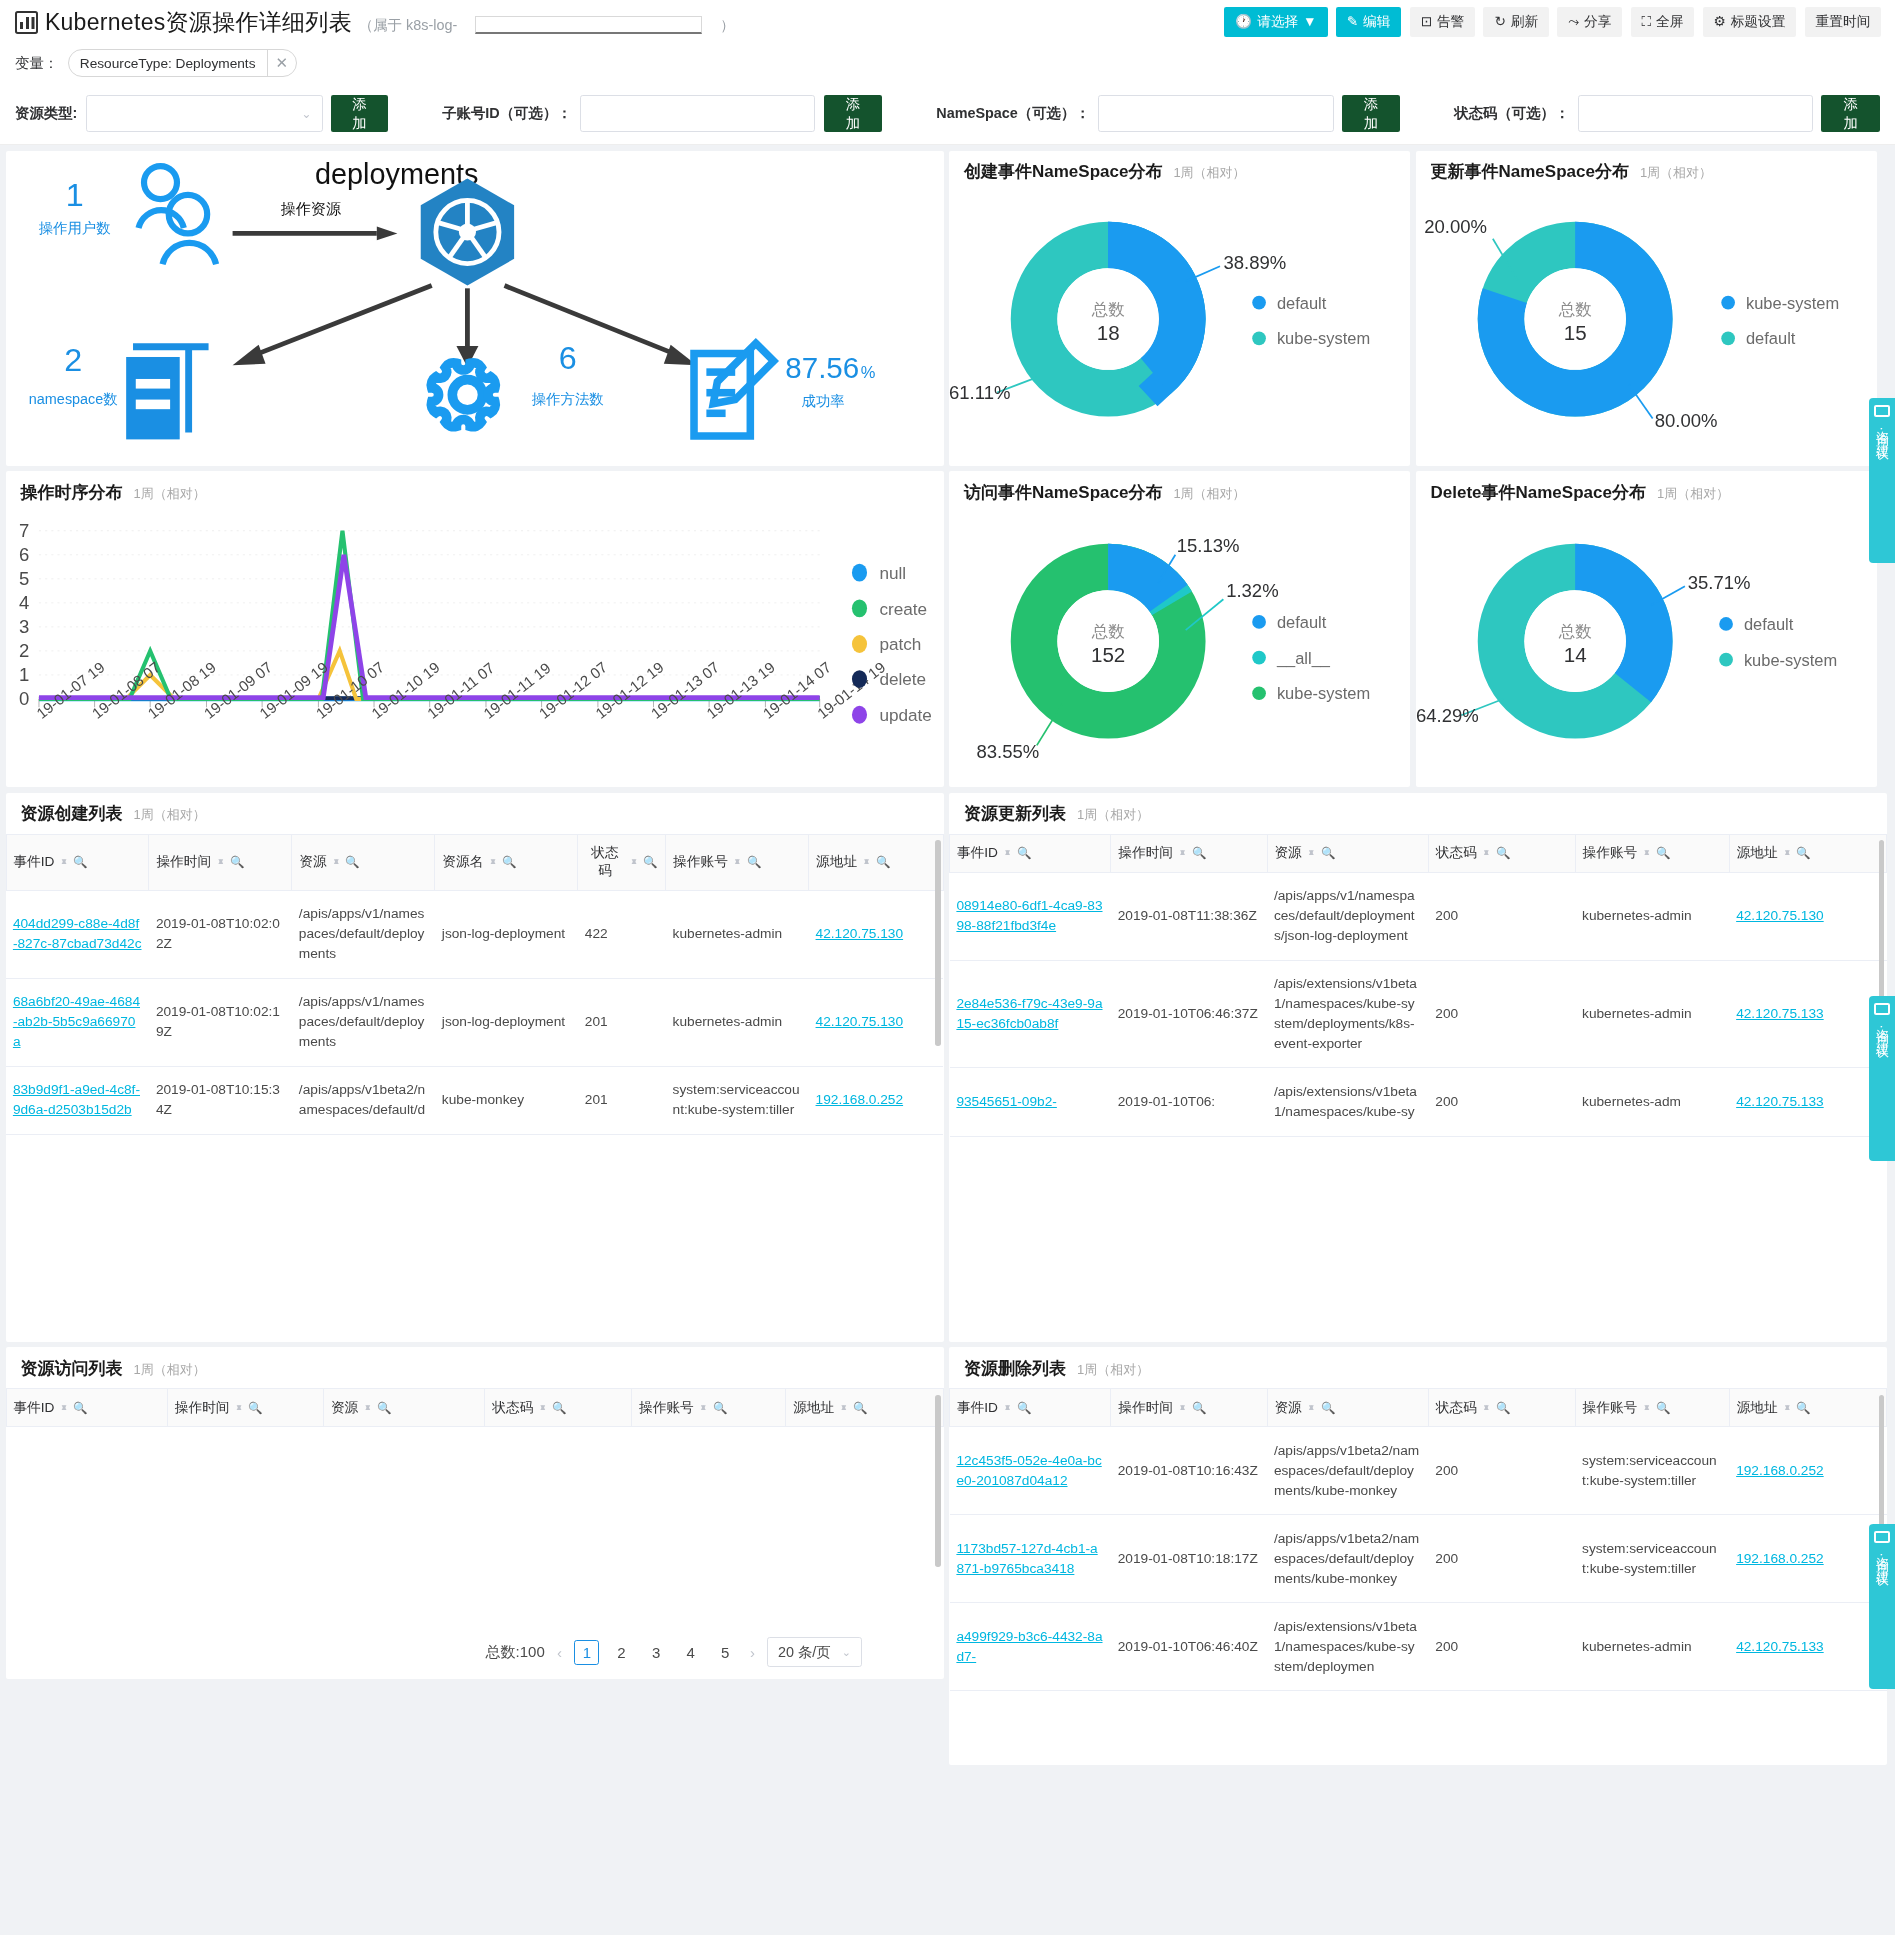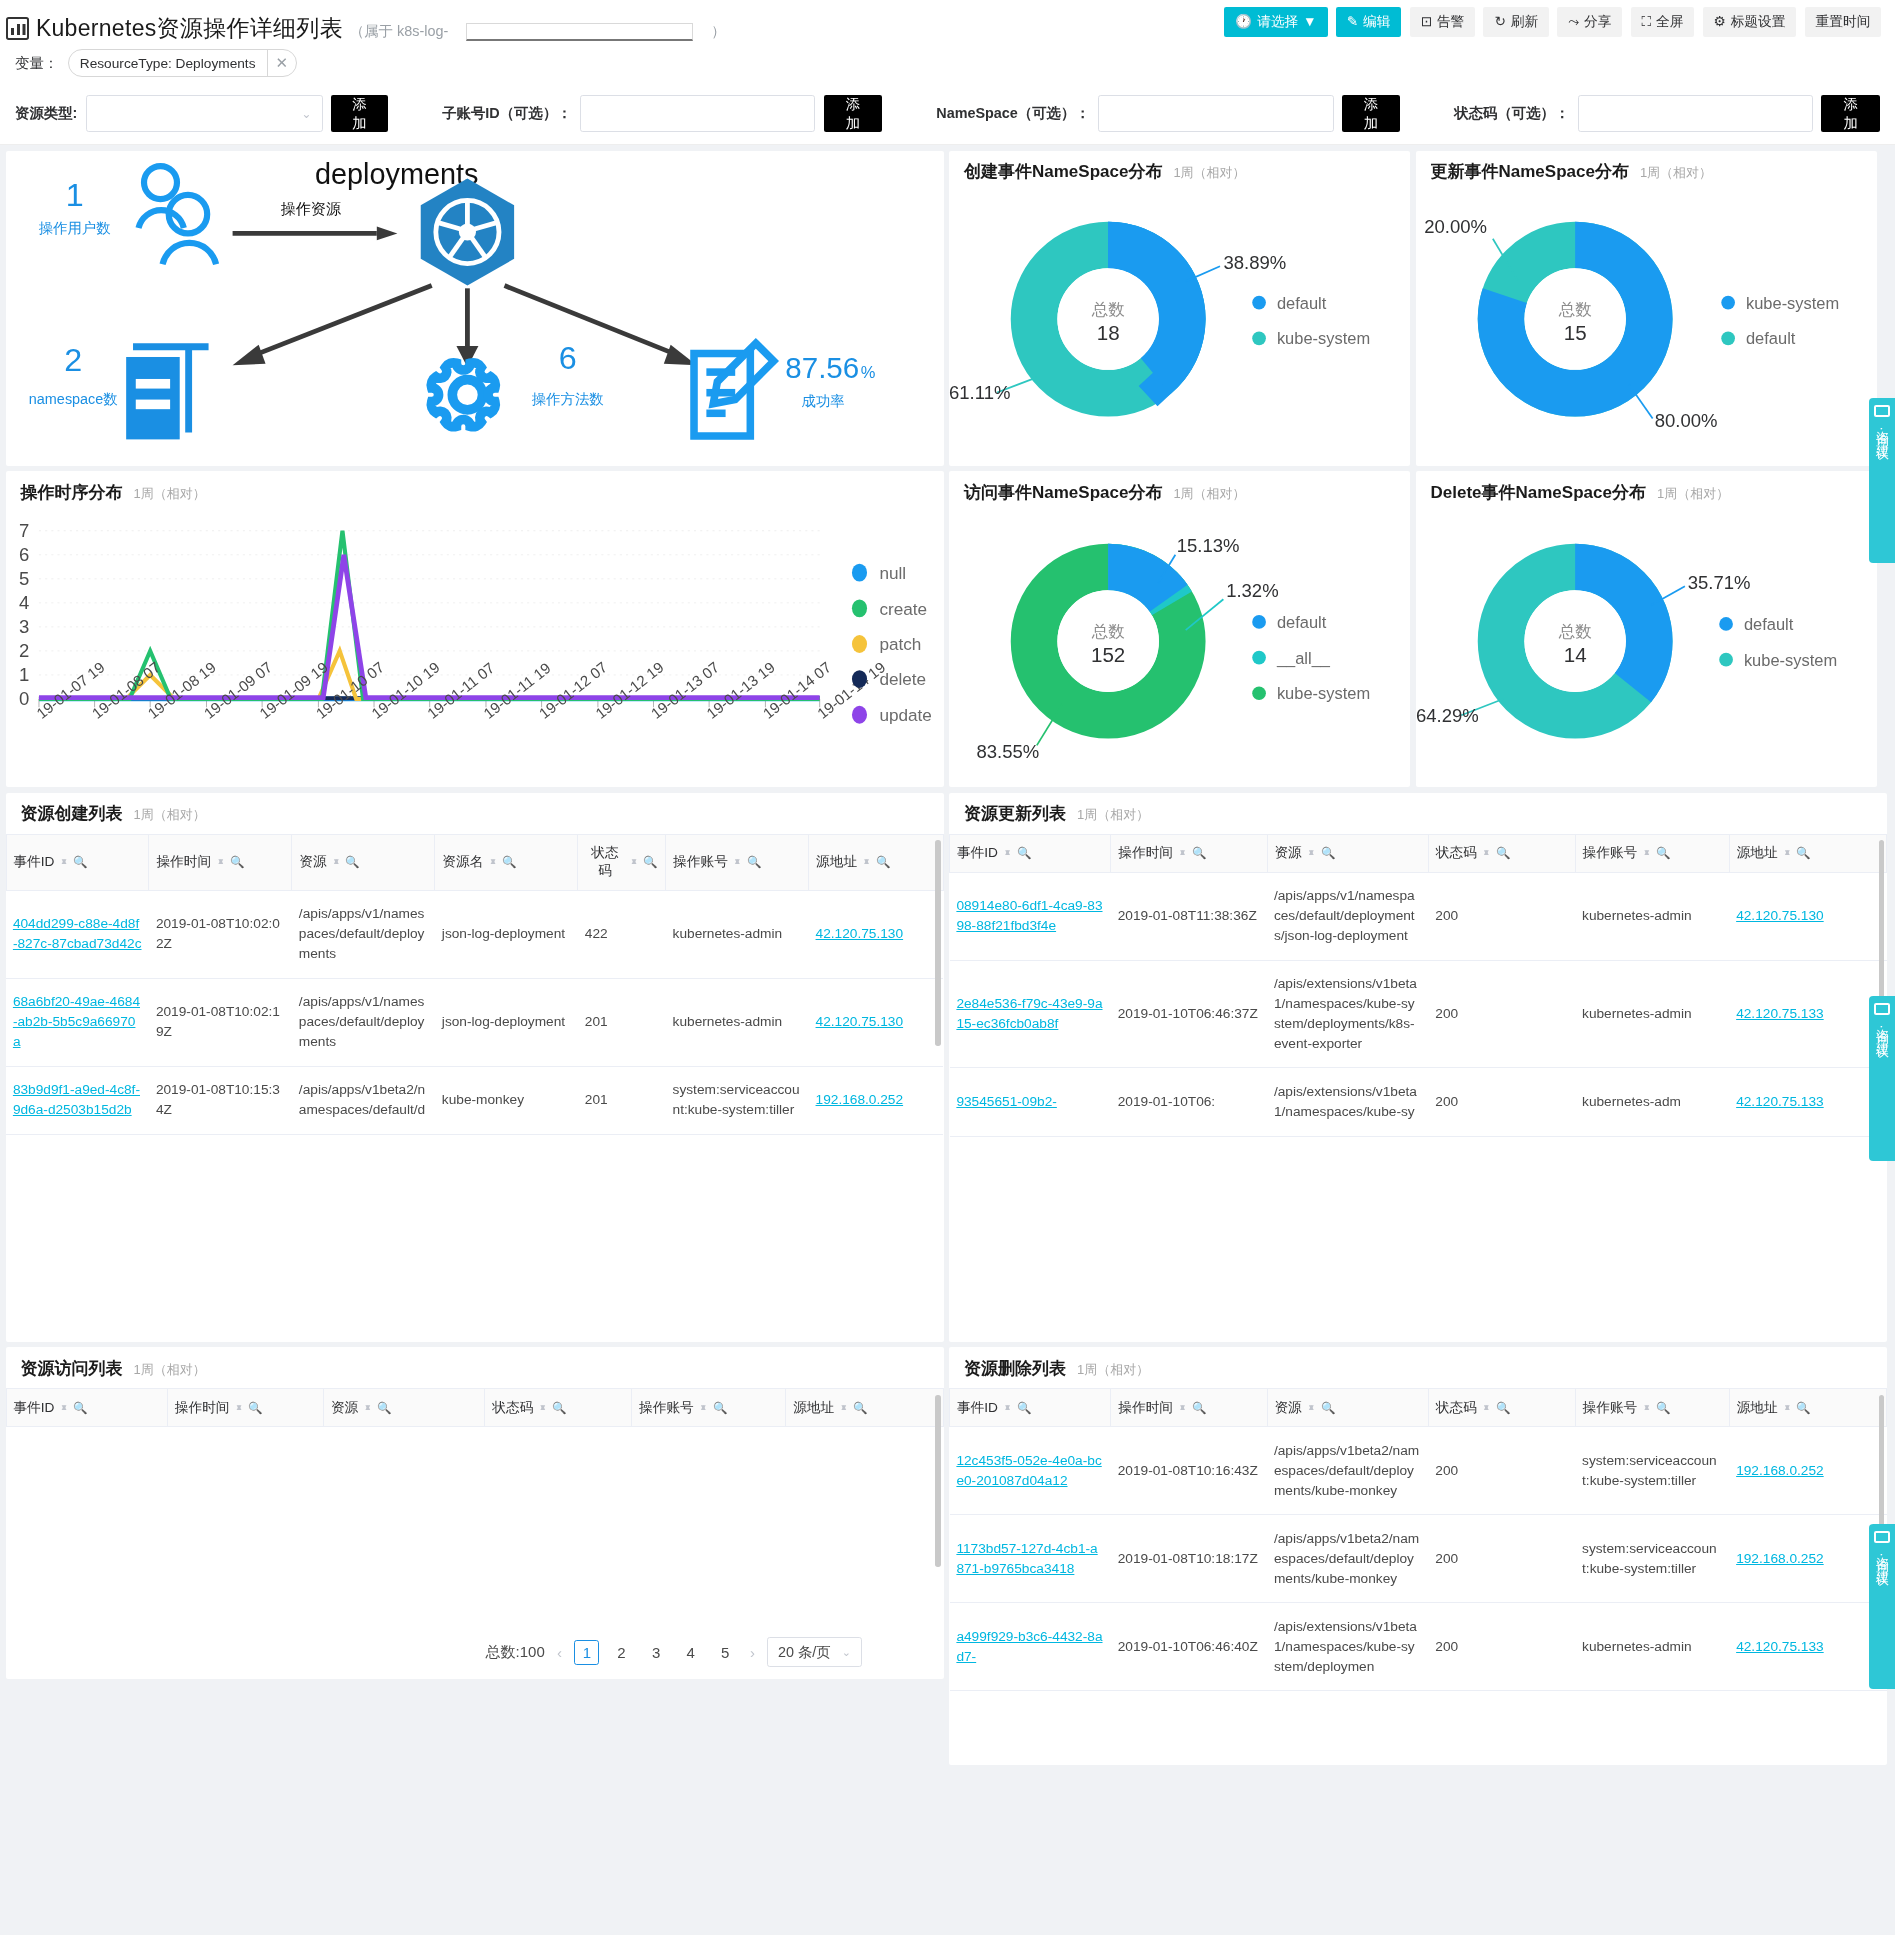--- a/index.html
+++ b/index.html
@@ -3,21 +3,21 @@
 <meta charset="utf-8">
 <style>
   * { box-sizing: border-box; margin:0; padding:0; }
   html,body { background:#f0f2f5; }
   body {
     width:1895px; height:1936px;
     font-family:"Liberation Sans","DejaVu Sans",sans-serif;
     color:#303133; position:relative; overflow:hidden;
   }
   
-  .topbar { height:44px; background:#fff; display:flex; align-items:flex-end; padding:0 6px; position:relative; }
+  .topbar { height:44px; background:#fff; display:flex; align-items:center; padding:0 15px; position:relative; }
   .title-wrap { display:flex; align-items:baseline; gap:6.9px; }
   .chart-icon { width:23px; height:23px; border:2.1px solid #333; border-radius:2.7px; position:relative; display:inline-block; align-self:center; }
   .chart-icon:before { content:""; position:absolute; left:3.4px; bottom:2.7px; width:2.7px; height:6.9px; background:#333; }
   .chart-icon:after { content:""; position:absolute; left:9px; bottom:2.7px; width:2.7px; height:11.7px; background:#333; box-shadow:5.5px 0 0 #333; }
   .page-title { font-size:23px; font-weight:400; color:#1b1b1b; letter-spacing:0.3px; }
   .belongs { font-size:14.4px; color:#9aa0a6; display:flex; align-items:center; gap:18px; }
   .belongs .blank { display:inline-block; width:227px; border-bottom:2.1px solid #777; height:18px; border:0.7px solid #d9d9d9; border-bottom:2.1px solid #777; }
   .toolbar { position:absolute; right:13.7px; top:6.9px; display:flex; gap:8.2px; }
   .tbtn { height:30px; display:flex; align-items:center; gap:4.8px; padding:0 11px; font-size:13.7px; background:#f2f2f2; color:#303133; border:none; border-radius:2.1px; cursor:pointer; white-space:nowrap; }
   .tbtn.primary { background:#00bcd4; color:#fff; }
@@ -30,21 +30,21 @@
   .chip .sep { width:0.7px; height:27.5px; background:#d7d7d7; }
   .chip .x { width:29px; text-align:center; color:#9aa0a6; font-size:15px; cursor:pointer; }
   
   .filterrow { height:63px; background:#fff; display:flex; align-items:center; padding:0 15px; gap:0; border-bottom:0.7px solid #eee; }
   .fgroup { display:flex; align-items:center; gap:8.2px; }
   .fgroup + .fgroup { margin-left:54px; }
   .flabel { font-size:14.4px; color:#303133; white-space:nowrap;font-weight:bold; }
   .finput { height:37px; width:237px; border:0.7px solid #dcdfe6; border-radius:2.7px; background:#fff; font-size:13.7px; padding:0 9.6px; font-family:inherit; color:#303133; }
   .fselect { position:relative; width:237px; }
   .fselect .caret { position:absolute; right:11px; top:11.7px; color:#c0c4cc; font-size:12.4px; pointer-events:none; }
-  .addbtn { height:37px; padding:0 15px; background:#000000; color:#fff; border:none; border-radius:2.1px; font-size:14.4px; cursor:pointer; font-family:inherit; }
+  .addbtn { height:37px; padding:0 15px; background:#14532d; color:#fff; border:none; border-radius:2.1px; font-size:14.4px; cursor:pointer; font-family:inherit; }
   
   .grid { padding:5.5px; display:flex; flex-wrap:wrap; gap:5.5px; }
   .card { background:#fff; border-radius:2.1px; position:relative; }
   .card-title { position:absolute; left:15px; top:9.6px; display:flex; align-items:baseline; gap:11px; z-index:3; }
   .card-title .t { font-size:17px; font-weight:bold; color:#1b1b1b;text-align:center; }
   .card-title .s { font-size:13px; color:#a8a8a8; }
   
   .overview { width:938px; height:315px; }
   .ov-inner { position:absolute; inset:0; }
   .ov-num { fill:#1a8fe3; font-size:47px; }

